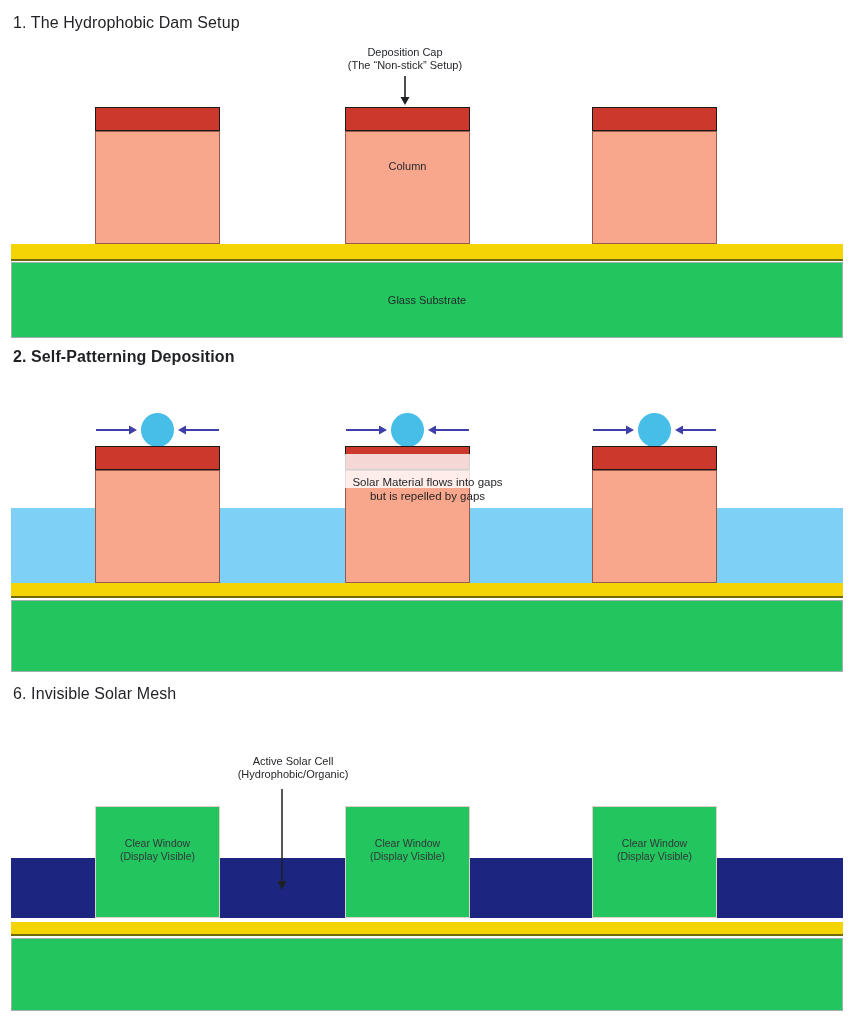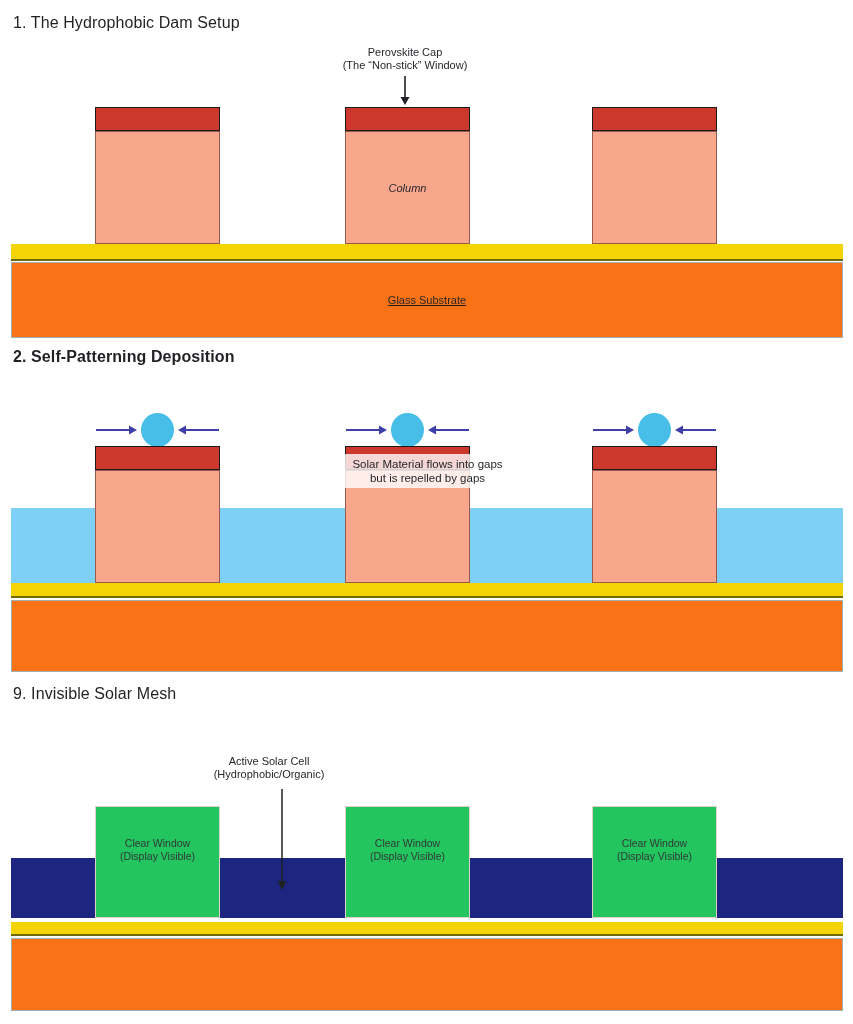--- a/index.html
+++ b/index.html
@@ -7,53 +7,53 @@
     position:relative;width:853px;height:1024px;background:#ffffff;overflow:hidden;
     font-family:"Liberation Sans",sans-serif;color:#202124;
   }
   .abs{position:absolute;}
   .step-title{font-size:16px;font-weight:500;letter-spacing:.1px;color:#1f2124;}
   .small-label{font-size:11px;line-height:13px;text-align:center;color:#25282c;}
   .tiny-label{font-size:10.5px;line-height:12.5px;text-align:center;color:#33363a;}
   .cap{background:#cd382d;border:1.5px solid #1a1a1a;box-sizing:border-box;}
   .col-body{background:#f9a78c;border:1px solid #96594b;box-sizing:border-box;}
   .band-yellow{background:#f5d405;border-bottom:2px solid #6e6a0a;box-sizing:border-box;}
-  .substrate{background:#f97316;border:1px solid #9fb0b3;box-sizing:border-box;
-             display:flex;align-items:center;justify-content:center;text-decoration:underline;}
+  .substrate{background:#22c55e;border:1px solid #9fb0b3;box-sizing:border-box;
+             display:flex;align-items:center;justify-content:center;}
   .liquid{background:#7ed0f6;}
   .navy{background:#1c2680;}
   .window{background:#22c55e;border:1px solid #e3cfc9;box-sizing:border-box;}
   .droplet{background:#46bee8;border-radius:50%;}
   .note-overlay{background:rgba(255,255,255,0.8);font-size:11.5px;line-height:14px;
-                text-align:center;color:#1f2124;padding-top:3px;box-sizing:border-box;}
+                text-align:center;color:#1f2124;padding-top:21px;box-sizing:border-box;}
   .z1{z-index:1}.z2{z-index:2}.z3{z-index:3}
 </style>
 </head>
 <body>
 
 <div id="canvas">
 
   <div class="abs step-title" style="left:13px;top:14px;">1. The Hydrophobic Dam Setup</div>
 
   <div class="abs small-label" style="left:305px;top:46px;width:200px;">
-    <div>Perovskite Cap</div>
-    <div>(The “Non-stick” Window)</div>
+    <div>Deposition Cap</div>
+    <div>(The “Non-stick” Setup)</div>
   </div>
 
   <svg class="abs" style="left:398px;top:76px;" width="14" height="30">
     <line x1="7" y1="0" x2="7" y2="22" stroke="#1f2124" stroke-width="1.6"></line>
     <polygon points="2.5,21 11.5,21 7,29" fill="#1f2124"></polygon>
   </svg>
 
   <div class="abs cap" style="left:95px;top:107px;width:125px;height:24px;"></div>
   <div class="abs col-body" style="left:95px;top:131px;width:125px;height:113px;"></div>
 
   <div class="abs cap" style="left:345px;top:107px;width:125px;height:24px;"></div>
   <div class="abs col-body" style="left:345px;top:131px;width:125px;height:113px;">
-    <div class="small-label" style="margin-top:50px;font-style:italic;">Column</div>
+    <div class="small-label" style="margin-top:28px;">Column</div>
   </div>
 
   <div class="abs cap" style="left:592px;top:107px;width:125px;height:24px;"></div>
   <div class="abs col-body" style="left:592px;top:131px;width:125px;height:113px;"></div>
 
   <div class="abs band-yellow" style="left:11px;top:244px;width:832px;height:17px;"></div>
   <div class="abs substrate" style="left:11px;top:262px;width:832px;height:76px;">
     <span class="small-label">Glass Substrate</span>
   </div>
 
@@ -98,23 +98,23 @@
   <div class="abs col-body z2" style="left:592px;top:470px;width:125px;height:113px;"></div>
 
   <div class="abs note-overlay z3" style="left:340px;top:454px;width:175px;height:34px;">
     <div>Solar Material flows into gaps</div>
     <div>but is repelled by gaps</div>
   </div>
 
   <div class="abs band-yellow" style="left:11px;top:583px;width:832px;height:15px;"></div>
   <div class="abs substrate" style="left:11px;top:600px;width:832px;height:72px;"></div>
 
-  <div class="abs step-title" style="left:13px;top:685px;">9. Invisible Solar Mesh</div>
+  <div class="abs step-title" style="left:13px;top:685px;">6. Invisible Solar Mesh</div>
 
-  <div class="abs small-label" style="left:169px;top:755px;width:200px;">
+  <div class="abs small-label" style="left:193px;top:755px;width:200px;">
     <div>Active Solar Cell</div>
     <div>(Hydrophobic/Organic)</div>
   </div>
 
   <svg class="abs z3" style="left:275px;top:789px;" width="14" height="102">
     <line x1="7" y1="0" x2="7" y2="93" stroke="#1f2124" stroke-width="1.5"></line>
     <polygon points="2.5,92 11.5,92 7,101" fill="#1f2124"></polygon>
   </svg>
 
   <div class="abs navy z1" style="left:11px;top:858px;width:832px;height:60px;"></div>

